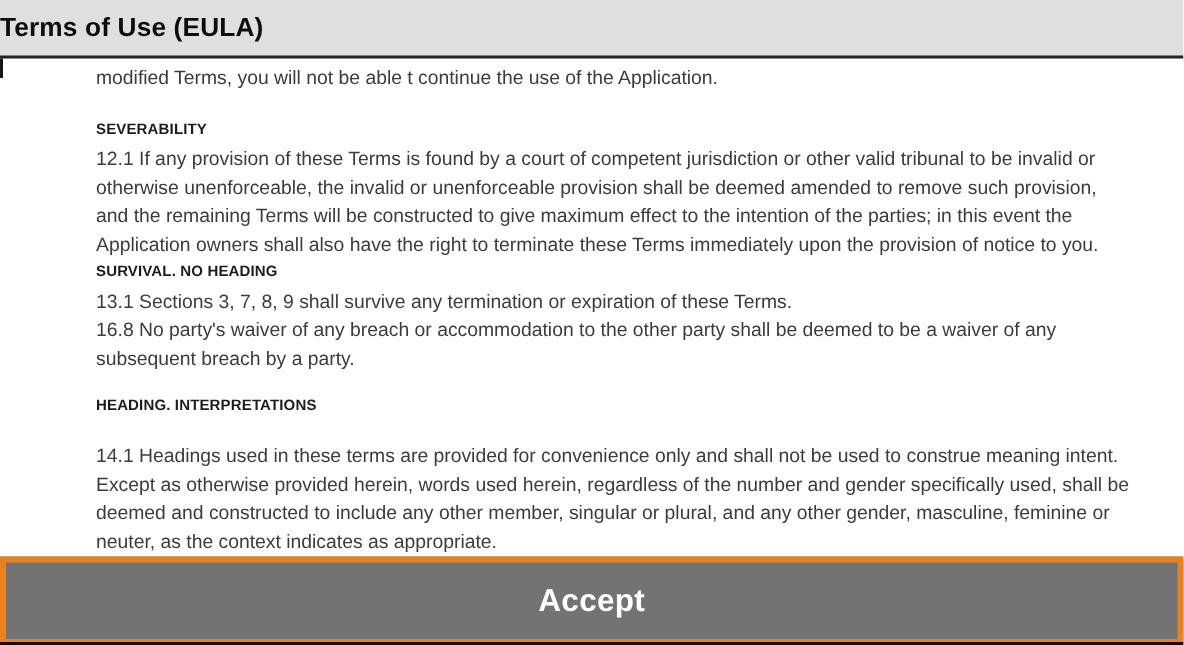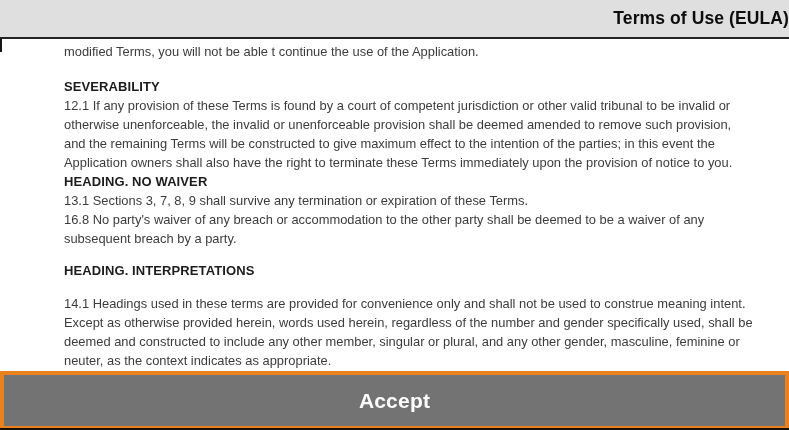--- a/index.html
+++ b/index.html
@@ -12,21 +12,21 @@
     color: #3c3c3c;
   }
 
   
   .dialog-header {
     height: 39px;
     background: #dfdfdf;
     border-bottom: 2px solid #242424;
     display: flex;
     align-items: center;
-    justify-content: flex-end;
+    justify-content: flex-start;
   }
   .dialog-title {
     font-size: 17.5px;
     font-weight: 700;
     color: #0d0d0d;
     letter-spacing: 0.1px;
   }
 
   
   .edge-tick {
@@ -41,21 +41,21 @@
   
   .terms-content {
     height: 332px;
     overflow: hidden;
     padding: 3px 34px 0 64px;
     font-size: 12.9px;
     line-height: 19px;
   }
   .terms-content p { color: #3c3c3c; }
   .terms-content h3 {
-    font-size: 13px;
+    font-size: 10px;
     font-weight: 700;
     color: #1c1c1c;
     letter-spacing: 0.1px;
   }
   .p-intro { margin-bottom: 16px; }
   .preline { white-space: pre-line; }
   .gap-top { margin-top: 13px; }
   .gap-top-sm { margin-top: 14px; }
 
   
@@ -96,21 +96,21 @@
 </header>
 
 <div class="edge-tick"></div>
 
 <div class="terms-content">
   <p class="p-intro">modified Terms, you will not be able t continue the use of the Application.</p>
 
   <h3>SEVERABILITY</h3>
   <p>12.1 If any provision of these Terms is found by a court of competent jurisdiction or other valid tribunal to be invalid or otherwise unenforceable, the invalid or unenforceable provision shall be deemed amended to remove such provision, and the remaining Terms will be constructed to give maximum effect to the intention of the parties; in this event the Application owners shall also have the right to terminate these Terms immediately upon the provision of notice to you.</p>
 
-  <h3>HEADING. NO WAIVER</h3>
+  <h3>SURVIVAL. NO HEADING</h3>
   <p class="preline">13.1 Sections 3, 7, 8, 9 shall survive any termination or expiration of these Terms.
 16.8 No party's waiver of any breach or accommodation to the other party shall be deemed to be a waiver of any subsequent breach by a party.</p>
 
   <h3 class="gap-top">HEADING. INTERPRETATIONS</h3>
   <p class="gap-top-sm">14.1 Headings used in these terms are provided for convenience only and shall not be used to construe meaning intent. Except as otherwise provided herein, words used herein, regardless of the number and gender specifically used, shall be deemed and constructed to include any other member, singular or plural, and any other gender, masculine, feminine or neuter, as the context indicates as appropriate.</p>
 </div>
 
 <div class="accept-button" role="button">
   <span class="accept-label">Accept</span>
 </div>

